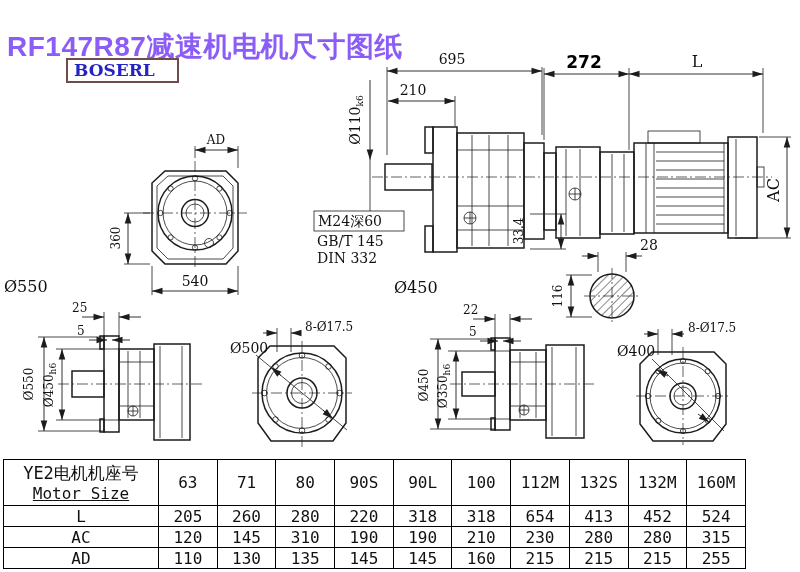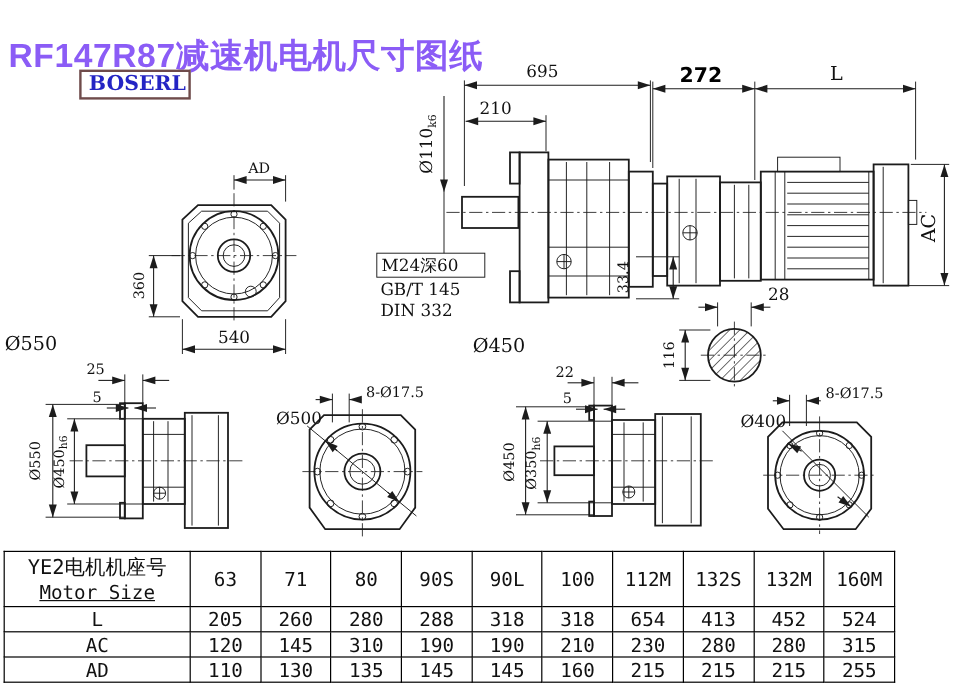--- a/index.html
+++ b/index.html
@@ -2,21 +2,21 @@
 <html><head>
 <meta charset="utf-8">
 <style>
   html,body { margin:0; padding:0; background:#fff; }
   body { width:800px; height:572px; position:relative; font-family:"Liberation Sans", sans-serif; }
 
   .page-title { position:absolute; left:7px; top:4px; z-index:3;
     font:700 28px "Liberation Sans", sans-serif; color:#8b5cf6; letter-spacing:0.5px;margin-top:24px; }
 
   .logo-box { position:absolute; left:66px; top:58px; z-index:3;
-    border:2px solid #6f4b4b; padding:0 2px 1px 6px; background:#fff;
+    border:2px solid #6f4b4b; padding:0 22px 1px 6px; background:#fff;
     font:700 17px "DejaVu Serif", serif; color:#2424c4; }
 
   svg.drawing { position:absolute; left:0; top:0; z-index:1; }
 
   
   .ln { fill:none; stroke:#1c1c1c; stroke-width:1.5; }
   .tn { fill:none; stroke:#1c1c1c; stroke-width:0.8; }
   .dm { fill:none; stroke:#1c1c1c; stroke-width:0.9; }
   .cl { fill:none; stroke:#1c1c1c; stroke-width:0.7; stroke-dasharray:11 3 2 3; }
   .dt  { font:14px "DejaVu Serif", serif; fill:#111; }
@@ -320,21 +320,21 @@
     <th class="head">112M</th>
     <th class="head">132S</th>
     <th class="head">132M</th>
     <th class="head">160M</th>
   </tr>
   <tr>
     <td class="lab">L</td>
     <td class="val">205</td>
     <td class="val">260</td>
     <td class="val">280</td>
-    <td class="val">288</td>
+    <td class="val">220</td>
     <td class="val">318</td>
     <td class="val">318</td>
     <td class="val">654</td>
     <td class="val">413</td>
     <td class="val">452</td>
     <td class="val">524</td>
   </tr>
   <tr>
     <td class="lab">AC</td>
     <td class="val">120</td>

